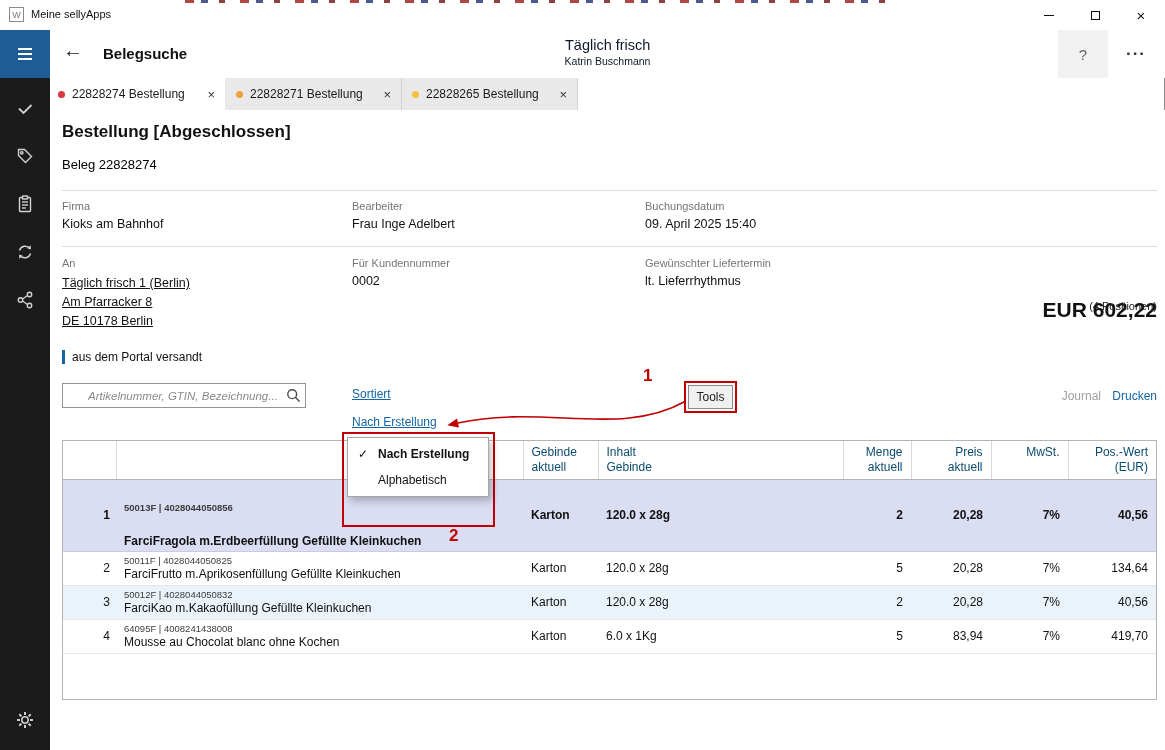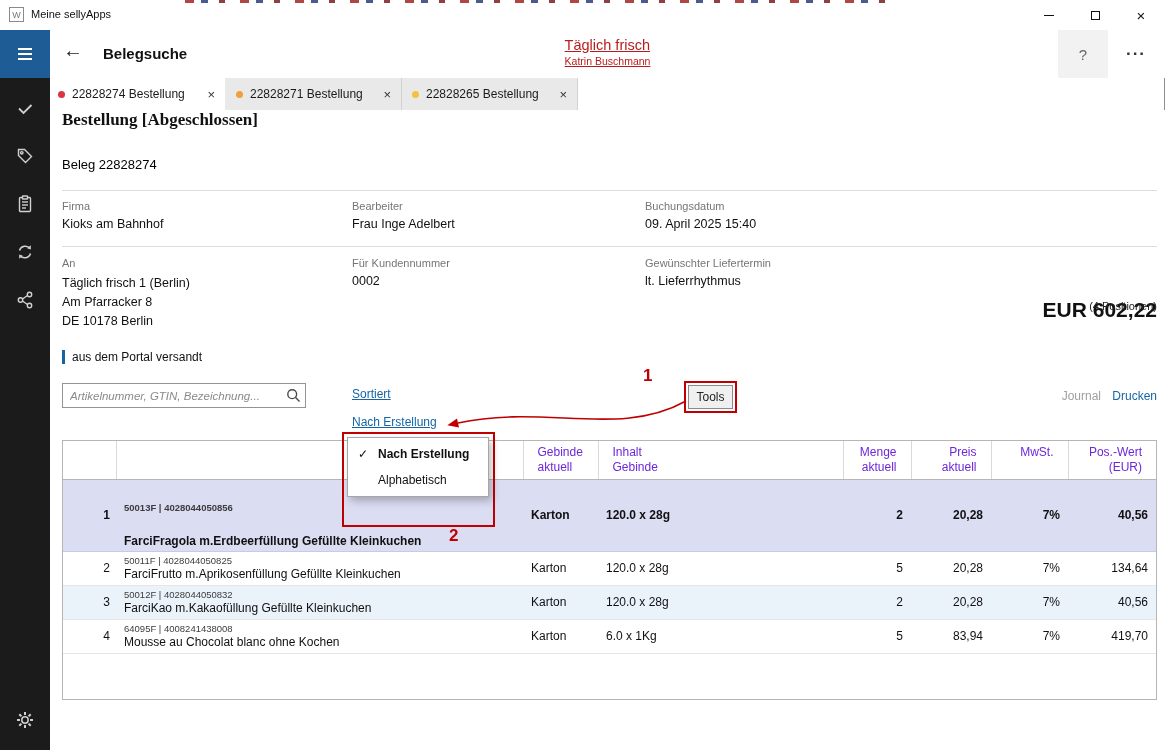--- a/index.html
+++ b/index.html
@@ -28,72 +28,72 @@
   .menu-btn { width:50px; height:48px; background:#1e5c96; display:flex; align-items:center; justify-content:center; }
   .side-stack { margin-top:6px; }
   .side-btn { width:50px; height:48px; display:flex; align-items:center; justify-content:center; }
   .side-btn svg, .menu-btn svg { width:20px; height:20px; }
   .gear-btn { position:absolute; bottom:6px; left:0; }
 
   
   .header { position:absolute; left:50px; top:30px; width:1115px; height:48px; background:#fff; }
   .back-btn { position:absolute; left:13px; top:9px; font-size:20px; color:#1a1a1a; }
   .page-title { position:absolute; left:53px; top:15px; font-size:15px; font-weight:700; color:#111; }
-  .account { position:absolute; left:50%; transform:translateX(-50%); top:7px; text-align:left; color:#b91c1c;text-decoration:underline; }
+  .account { position:absolute; left:50%; transform:translateX(-50%); top:7px; text-align:right; color:#0f172a; }
   .account-name { font-size:14.5px; }
   .account-user { font-size:10.5px; margin-top:2px; }
   .help-btn { position:absolute; right:57px; top:0; width:50px; height:48px; background:#f2f2f2;
               display:flex; align-items:center; justify-content:center; font-size:15px; color:#666; }
   .more-btn { position:absolute; right:8px; top:0; width:42px; height:48px; display:flex; align-items:center;
               justify-content:center; font-size:17px; font-weight:700; color:#333; letter-spacing:1px; }
 
   
   .tabs { position:absolute; left:50px; top:78px; height:32px; display:flex; }
   .tab { width:176px; height:32px; display:flex; align-items:center; padding:0 10px; background:#e9e9e9;
          border-right:1px solid #d2d2d2; }
   .tab.active { background:#fff; border-right:1px solid #e9e9e9;padding-left:8px; }
   .dot { width:7px; height:7px; border-radius:50%; margin-right:7px; flex:none; }
   .tab-label { font-size:12px; color:#1a1a1a; white-space:nowrap; overflow:hidden; flex:1; }
   .tab-close { font-size:13px; color:#333; margin-left:6px; }
 
   
   .content { position:absolute; left:50px; top:110px; width:1115px; height:640px; background:#fff; }
   .content .abs { position:absolute; }
-  .h1 { left:12px; top:0; font-size:17px; font-weight:700; color:#111;font-family:Liberation Serif, serif; }
+  .h1 { left:12px; top:12px; font-size:17px; font-weight:700; color:#111; }
   .h2 { left:12px; top:47px; font-size:13px; color:#000000; }
   .hdiv { left:12px; width:1095px; height:1px; background:#dcdcdc; }
   .lab { font-size:11px; color:#757575; }
   .val { font-size:12.5px; color:#111; }
   .c1 { left:12px; } .c2 { left:302px; } .c3 { left:595px; }
-  .an-lines div { line-height:19px; }
+  .an-lines div { line-height:19px;text-decoration:underline; }
   .total { right:8px; top:152px; font-size:21px; font-weight:700; color:#111; text-align:right;margin-top:36px; }
   .total-sub { right:8px; top:190px; font-size:11px; color:#222; text-align:right; }
   .status { left:12px; top:240px; display:flex; align-items:center; font-size:12px; color:#111; }
   .status-bar { width:3px; height:14px; background:#1565a4; margin-right:7px; }
 
   .search-wrap { left:12px; top:273px; width:244px; height:25px; }
-  .search-wrap input { width:100%; height:100%; border:1px solid #949494; padding:0 26px 0 7px;
+  .search-wrap input { width:100%; height:100%; border:1px solid #949494; padding:0 26px 0 25px;
                        font-family:"Liberation Sans",sans-serif; font-size:12px; color:#222; outline:none; }
   .search-wrap input::placeholder { color:#8a8a8a; font-style:italic; font-size:11.5px; }
   .search-icon { position:absolute; right:5px; top:5px; width:15px; height:15px; }
 
   .link { font-size:12px; color:#1565a4; text-decoration:underline; cursor:pointer; }
   .link-sortiert { left:302px; top:277px; }
   .link-sortfield { left:302px; top:305px; }
 
   .tools-annot { left:634px; top:271px; border:2px solid #c00000; padding:2px; }
   .tools-btn { width:45px; height:24px; background:#f0f0f0; border:1px solid #8a8a8a; font-size:12px;
                color:#222; display:flex; align-items:center; justify-content:center; }
   .journal { right:64px; top:279px; font-size:12px; color:#a0a0a0; }
   .drucken { right:8px; top:279px; font-size:12px; color:#1565a4; }
 
   
   .grid { left:12px; top:330px; width:1095px; height:260px; border:1px solid #b5b5b5; background:#fff; }
   table { width:100%; height:100%; table-layout:fixed; border-collapse:collapse; }
-  th { height:38px; vertical-align:top; padding:4px 14px 0; font-weight:400; font-size:12px; color:#6d28d9;
+  th { height:38px; vertical-align:top; padding:4px 8px 0; font-weight:400; font-size:12px; color:#0c4a6e;
        text-align:left; border-bottom:1px solid #b5b5b5; border-right:1px solid #d9d9d9; line-height:15px; }
   th:last-child { border-right:none; }
   th.r { text-align:right; }
   td { font-size:12px; color:#111; padding:2px 8px; border-bottom:1px solid #e6e6e6; height:34px; vertical-align:middle; }
   td.r { text-align:right; }
   td.num { text-align:right; padding-right:6px; }
   .code { font-size:9.5px; color:#3c3c3c; line-height:12px; white-space:nowrap; overflow:hidden; }
   .pname { font-size:12px; color:#101010; line-height:15px; white-space:nowrap; overflow:hidden; }
   tr.sel td { background:#dbddf3; font-weight:700; border-bottom-color:#c9cbe6; }
   tr.sel .code, tr.sel .pname { font-weight:700;margin-top:20px; }

